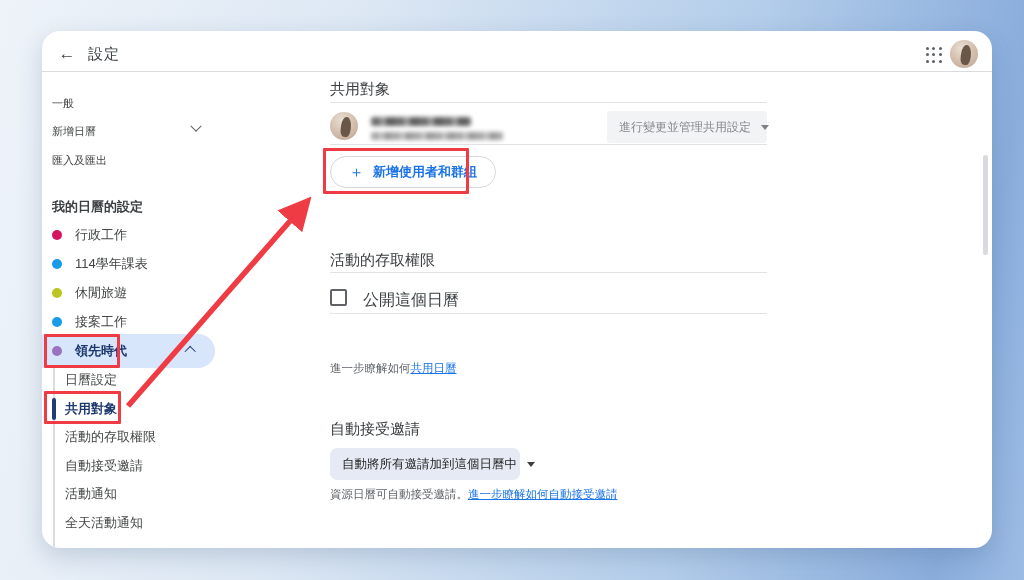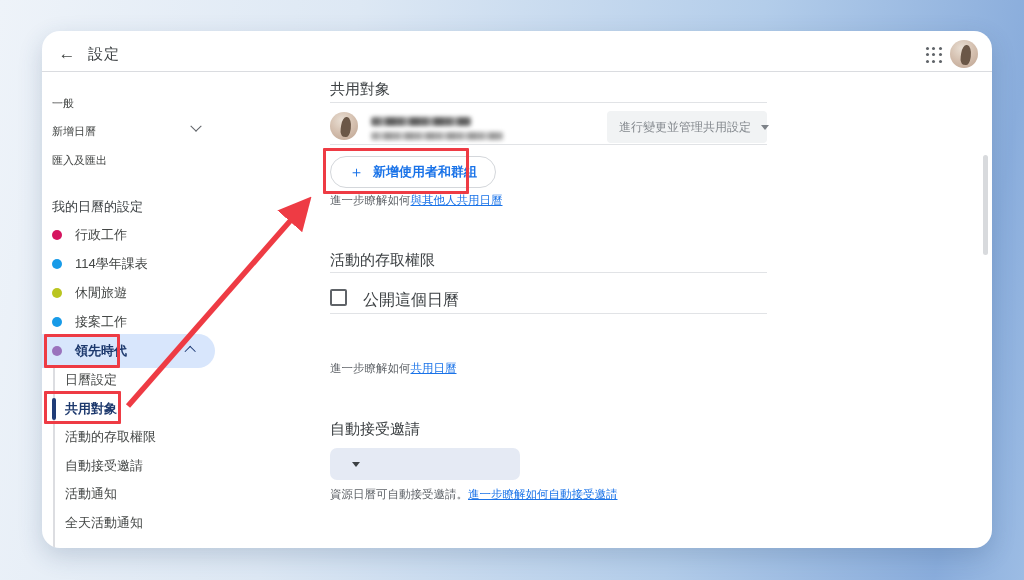--- a/index.html
+++ b/index.html
@@ -27,21 +27,21 @@
     display: grid; grid-template-columns: repeat(3, 1fr); gap: 3px; cursor: pointer; }
   .apps-grid i { width: 3px; height: 3px; border-radius: 50%; background: #5f6368; }
   .avatar { border-radius: 50%; background: radial-gradient(circle at 42% 30%, #e9dfd4 0%, #d6c2b2 45%, #bda28f 100%); position: absolute; overflow: hidden; }
   .avatar::after { content:""; position: absolute; left: 38%; top: 18%; width: 34%; height: 70%;
     background: #6b5747; border-radius: 45% 55% 40% 40%; transform: rotate(8deg); }
   .avatar.hdr { left: 908px; top: 9px; width: 28px; height: 28px; cursor: pointer; }
   
   .nav-item { position: absolute; left: 10px; height: 20px; display: flex; align-items: center;
     font-size: 11px; color: #444746; cursor: pointer; white-space: nowrap; }
   .nav-sec-title { position: absolute; left: 10px; height: 20px; display:flex; align-items:center;
-    font-size: 13px; font-weight: normal; color: #3c4043; white-space: nowrap; }
+    font-size: 13px; font-weight: bold; color: #3c4043; white-space: nowrap; }
   .chev { width: 8px; height: 8px; border-left: 1.8px solid #5f6368; border-top: 1.8px solid #5f6368; }
   .chev.down { transform: rotate(225deg) translate(2px,2px); }
   .chev.up { border-color: #1f3c77; transform: rotate(45deg) translate(-1px,3px); }
   .chev-add { position: absolute; left: 150px; top: 94px; }
   .sel-pill { position: absolute; left: 0; top: 303px; width: 173px; height: 34px;
     background: #d8e6fc; border-radius: 0 17px 17px 0; }
   .chev-cal { position: absolute; left: 147px; top: 315px; }
   .cal-item { position: absolute; left: 10px; height: 20px; display: flex; align-items: center;
     font-size: 13px; color: #444746; cursor: pointer; white-space: nowrap; }
   .cal-dot { width: 10px; height: 10px; border-radius: 50%; margin-right: 13px; flex: 0 0 auto; }
@@ -157,37 +157,35 @@
     <div class="dropdown grey" style="left:565px; top:80px; width:160px">
       <span>進行變更並管理共用設定</span>
       <span class="caret"></span>
     </div>
     <div class="m-divider" style="top:113px"></div>
 
     <div class="pill-btn" style="left:288px; top:125px">
       <span class="plus">＋</span>
       <span>新增使用者和群組</span>
     </div>
-    <div class="caption" style="top:162px">
-      <span>進一步瞭解如何</span><span class="lnk">與其他人共用日曆</span>
-    </div>
 
     <div class="sec-title" style="top:220px">活動的存取權限</div>
     <div class="m-divider" style="top:241px"></div>
 
     <div class="checkbox"></div>
     <div class="chk-label">公開這個日曆</div>
     <div class="m-divider" style="top:282px"></div>
 
     <div class="caption" style="top:330px">
       <span>進一步瞭解如何</span><span class="lnk">共用日曆</span>
     </div>
 
     <div class="sec-title" style="top:389px">自動接受邀請</div>
     <div class="dropdown filled" style="left:288px; top:417px; width:190px">
+      <span>自動將所有邀請加到這個日曆中</span>
       <span class="caret"></span>
     </div>
     <div class="caption" style="top:456px">
       <span>資源日曆可自動接受邀請。</span><span class="lnk">進一步瞭解如何自動接受邀請</span>
     </div>
 
     <div class="scroll-thumb"></div>
   </div>
 
   <div class="anno-box" id="rb-cal"></div>

